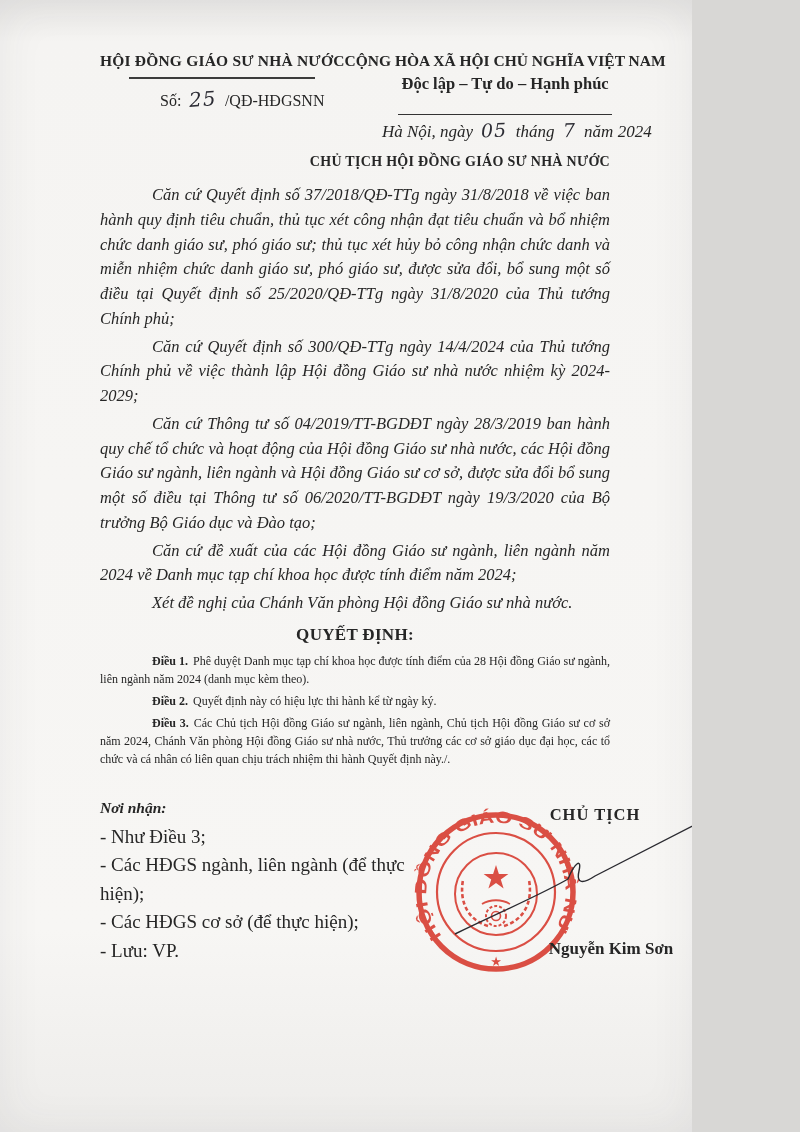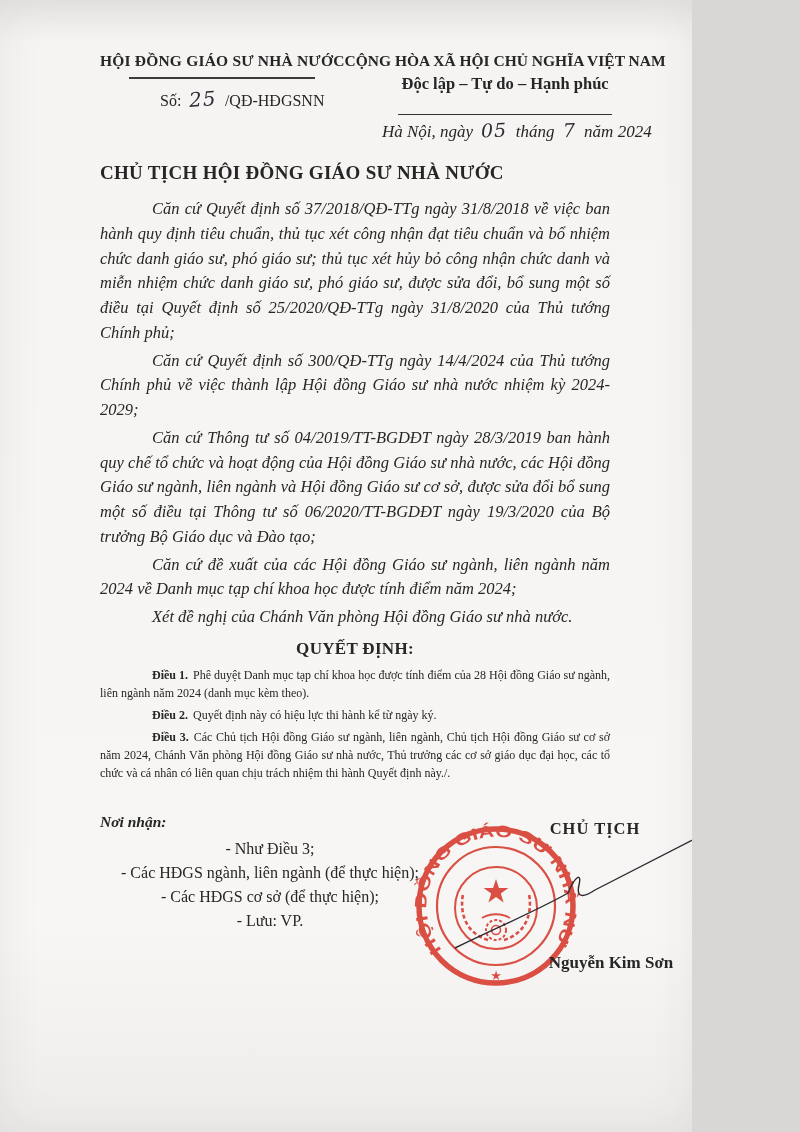--- a/index.html
+++ b/index.html
@@ -28,32 +28,32 @@
   .nat2{font-weight:bold;font-size:16.5px;display:inline-block;border-bottom:1.6px solid #333;padding:2px 3px 20px;margin-top:2px;}
   .num-line{margin:8px 0 0 40px;font-size:16px;}
   .hand{font-family:"DejaVu Serif",serif;font-style:italic;font-size:20px;display:inline-block;transform:rotate(-4deg);color:#2c2c34;margin:0 4px;letter-spacing:1px;}
   .date-line{text-align:right;font-style:italic;font-size:17px;margin:4px 14px 0 0;}
   .date-line .hand{transform:rotate(-2deg);font-size:19px;}
   
   .title-block{text-align:center;margin-top:18px;}
   .h1{font-weight:bold;font-size:18px;letter-spacing:.5px;}
   .h2{font-weight:bold;font-size:16.5px;margin-top:5px;}
   .h2-rule{width:152px;height:1.6px;background:#3c3c3c;margin:8px auto 0;}
-  .authority{text-align:left;font-weight:bold;font-size:19px;margin-top:20px;letter-spacing:.3px;}
+  .authority{text-align:right;font-weight:bold;font-size:14px;margin-top:12px;letter-spacing:.3px;}
   
   .preamble{margin-top:13px;}
   p.pre{font-style:italic;text-align:justify;text-indent:52px;font-size:16.5px;line-height:1.5;margin:0 0 3px;}
   .decide{text-align:center;font-weight:bold;font-size:17px;margin:9px 0 7px;letter-spacing:.3px;}
   p.art{text-align:justify;text-indent:52px;font-size:12px;line-height:1.5;margin:0 0 4px;}
   p.art b{margin-right:5px;}
   
   .footer{position:relative;margin-top:29px;height:250px;}
   .recipients{position:absolute;left:0;top:2px;width:340px;}
   .recip-label{font-weight:bold;font-style:italic;font-size:15.5px;margin-bottom:6px;}
-  .recip-item{font-size:16px;line-height:1.5;text-align:center;}
+  .recip-item{font-size:19px;line-height:1.5;}
   .sig-title{position:absolute;left:384px;top:8px;width:222px;text-align:center;font-weight:bold;font-size:16.5px;letter-spacing:1px;}
   .sig-name{position:absolute;left:398px;top:142px;width:226px;text-align:center;font-weight:bold;font-size:17px;}
   .seal-svg{position:absolute;left:307px;top:6px;opacity:.88;}
   .sig-overlay{position:absolute;left:0;top:0;}
   .seal-stroke{stroke:#d7382c;fill:none;}
   .seal-fill{fill:#d7382c;}
 </style>
 </head>
 <body>
 

